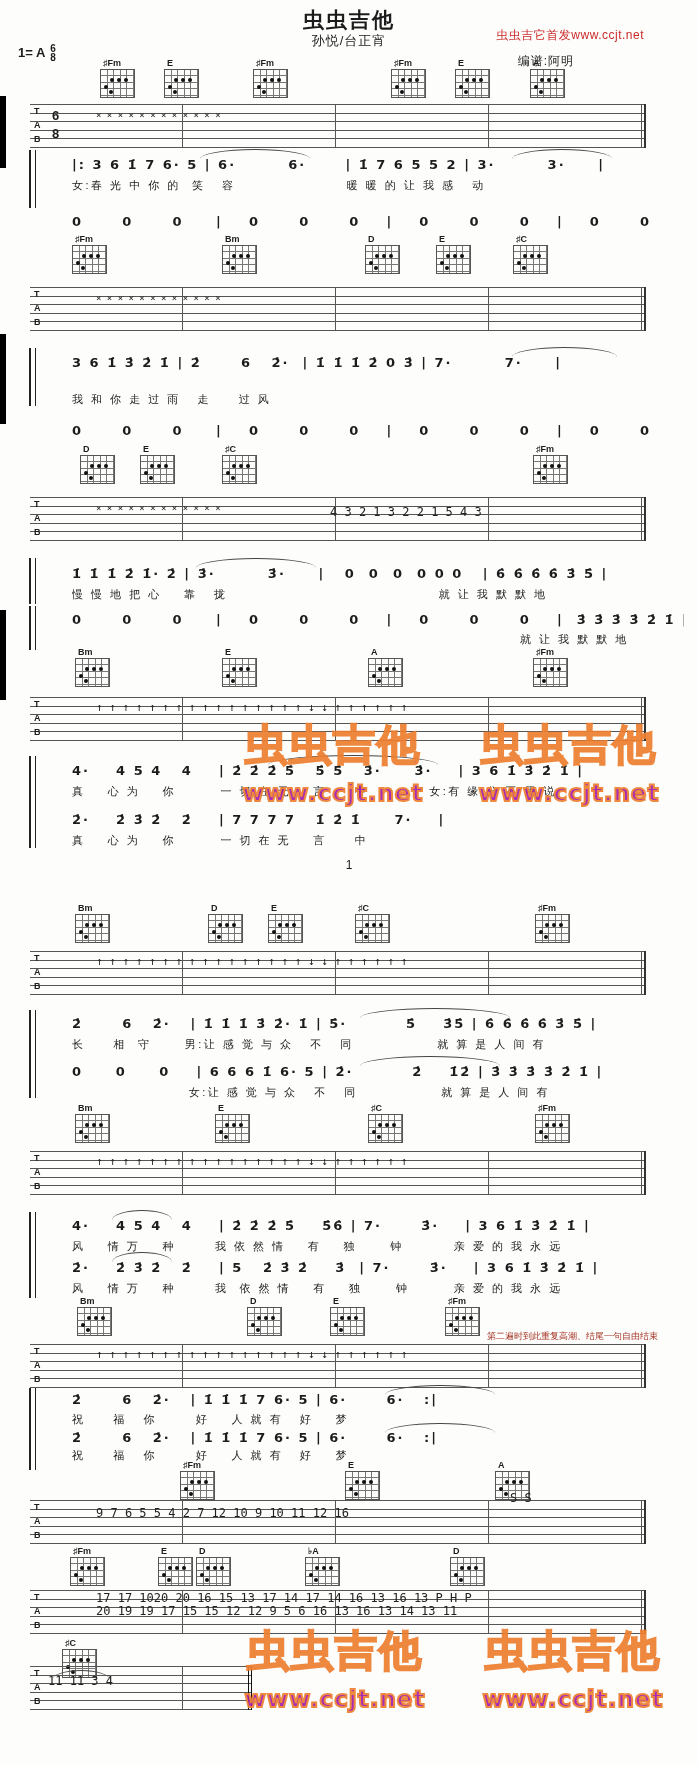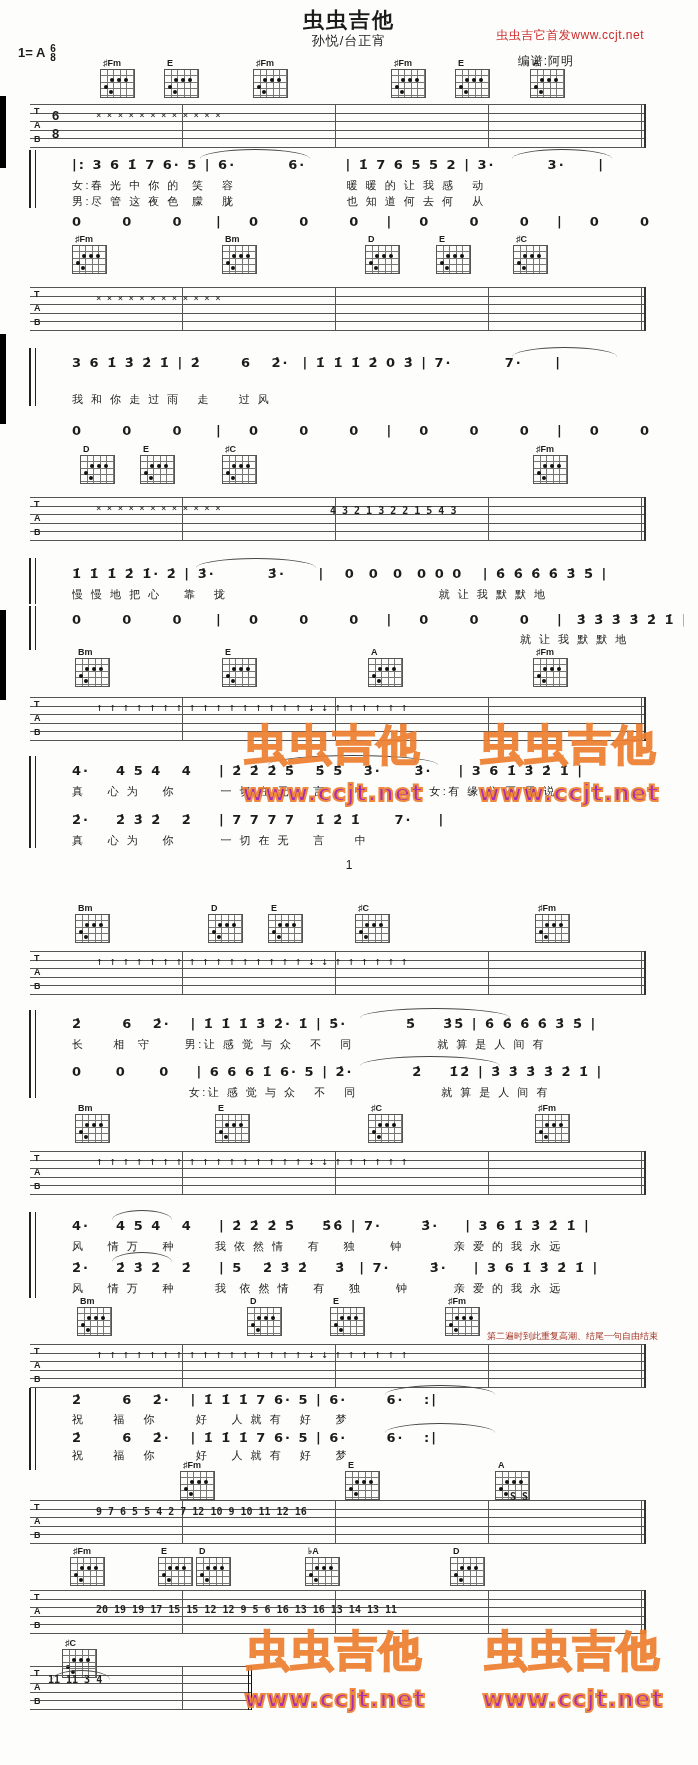--- a/index.html
+++ b/index.html
@@ -27,21 +27,21 @@
                repeating-linear-gradient(to right,transparent 0 152px,#555 152px 153px)}
   .staff.short{width:218px;border-right:4px double #111}
   .tlb{position:absolute;left:4px;top:0;font-size:9px;line-height:14px;font-weight:bold}
   .tlb span{display:block}
   .tsig{position:absolute;left:22px;top:3px;font-size:13px;font-weight:bold;line-height:18px;text-align:center}
   .tsig span{display:block}
   .ov{position:absolute;left:66px;right:8px;white-space:nowrap;overflow:hidden;color:#222;
       font-family:"DejaVu Sans Mono",monospace}
   .crosses{top:6px;font-size:9px}
   .arrows{top:4px;font-size:11px}
-  .nums{font-size:10px;font-weight:bold}
+  .nums{font-size:12px;font-weight:normal}
   .jp{position:absolute;left:72px;right:14px;font-size:13px;font-weight:bold;letter-spacing:2px;
       white-space:pre;overflow:hidden;font-family:"DejaVu Sans",sans-serif}
   .ly{position:absolute;left:72px;right:8px;font-size:11px;letter-spacing:2.5px;white-space:pre;overflow:hidden}
   .slur{position:absolute;height:9px;border-top:1.5px solid #444;border-radius:50% 50% 0 0/100% 100% 0 0}
   .vbr{position:absolute;left:29px;width:4px;border-left:2px solid #222;border-right:1px solid #222}
   .wm{position:absolute;width:190px;text-align:center;color:#a21caf;-webkit-text-stroke:2px #ee7f2f;
       opacity:.92;font-weight:bold;line-height:1;font-family:"DejaVu Sans",sans-serif}
   .wm .big{font-size:42px;letter-spacing:2px}
   .wm .small{font-size:23px;margin-top:16px;letter-spacing:1px}
   .pgnum{top:858px;left:0;right:0;text-align:center;font-size:12px}
@@ -99,21 +99,20 @@
         <span>8</span>
       </div>
     <div class="ov crosses">×      ×      ×       ×      ×      ×       ×      ×      ×       ×      ×      ×</div>
   </div>
 
   <div class="slur" style="top:149px;left:200px;width:110px"></div>
   <div class="slur" style="top:149px;left:512px;width:100px"></div>
   <div class="vbr" style="top:150px;height:58px"></div>
   <div class="jp" style="top:157px">|: 3 6 1̇ 7 6· 5 | 6·        6·      | 1̇ 7 6 5 5 2 | 3·        3·     |</div>
   <div class="ly" style="top:178px">女:春 光 中 你 的  笑   容                    暖 暖 的 让 我 感   动</div>
-  <div class="ly" style="top:194px">男:尽 管 这 夜 色  朦   胧                    也 知 道 何 去 何   从</div>
   <div class="jp" style="top:214px">0      0      0     |    0      0      0    |    0      0      0    |    0      0      0</div>
 
   <div class="chord" style="left:72px;top:234px">
       <div class="nm">♯Fm</div>
       <div class="grid"></div>
     </div>
   <div class="chord" style="left:222px;top:234px">
       <div class="nm">Bm</div>
       <div class="grid"></div>
     </div>
@@ -375,20 +374,21 @@
       <div class="nm">D</div>
       <div class="grid"></div>
     </div>
 
   <div class="staff" style="top:1590px">
     <div class="tlb">
         <span>T</span>
         <span>A</span>
         <span>B</span>
       </div>
+    <div class="ov nums" style="top:1px">17 17     1020     20 16      15 13       17 14 17 14 16 13 16 13     P  H  P</div>
     <div class="ov nums" style="top:14px">20 19      19 17 15      15 12      12  9  5    6       16 13 16 13     14  13  11</div>
   </div>
 
   <div class="chord" style="left:62px;top:1638px">
       <div class="nm">♯C</div>
       <div class="grid"></div>
     </div>
   <div class="staff short" style="top:1666px">
     <div class="tlb">
         <span>T</span>

